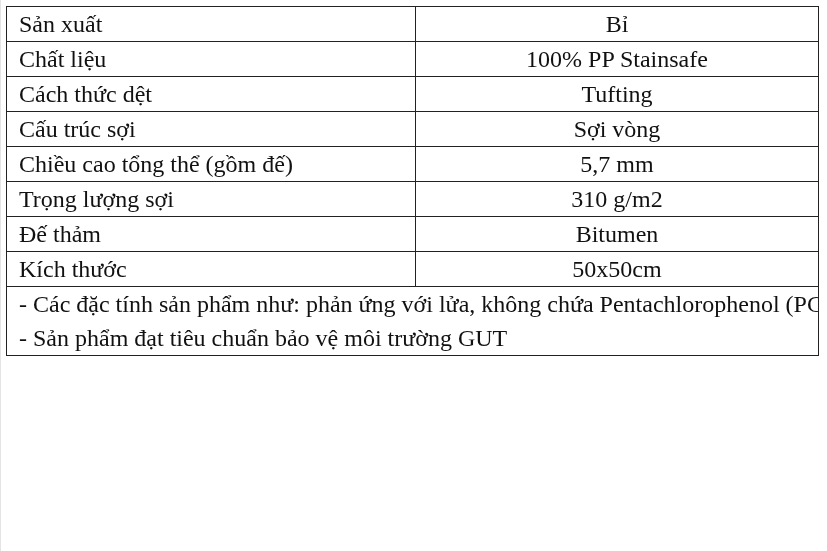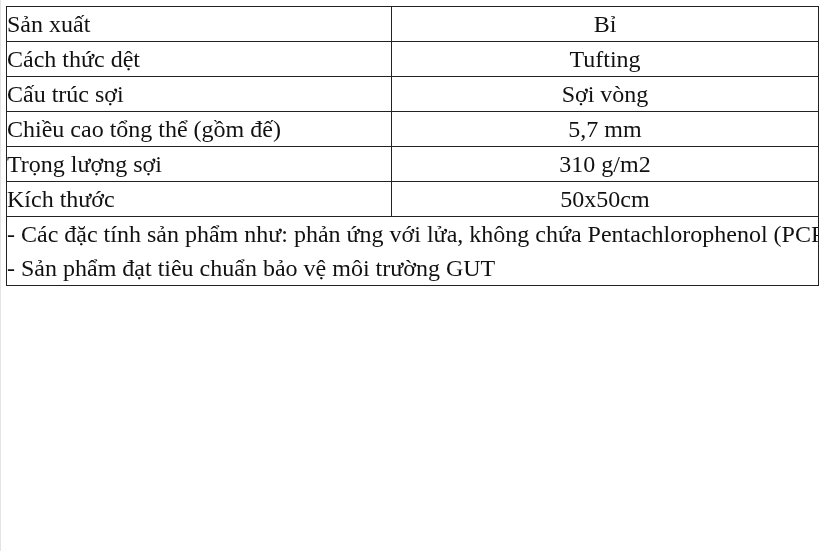--- a/index.html
+++ b/index.html
@@ -10,21 +10,21 @@
     background-image:
       linear-gradient(to right, #e4e4e4 1px, transparent 1px);
     background-size: 100% 100%;
   }
   table.spec {
     position: absolute; left: 6px; top: 6px;
     width: 813px; border-collapse: collapse; table-layout: fixed;
   }
   table.spec td {
     border: 1.6px solid #222;
-    height: 34px; padding: 0 0;
+    height: 34px; padding: 0 12px;
     font-size: 24px; line-height: 34px;
     white-space: nowrap; overflow: hidden;
   }
   td.label { width: 384px; text-align: left; }
   td.value { text-align: center; }
   td.notes {
     white-space: normal; padding: 4px 6px 6px 6px;
     font-size: 24px; line-height: 36px; vertical-align: top;
     height: auto;
   }
@@ -34,36 +34,44 @@
 <body>
 
 <div class="sheet">
   <table class="spec">
     <tbody>
       <tr>
         <td class="label">Sản xuất</td>
         <td class="value">Bỉ</td>
       </tr>
       <tr>
+        <td class="label">Chất liệu</td>
+        <td class="value">100% PP Stainsafe</td>
+      </tr>
+      <tr>
         <td class="label">Cách thức dệt</td>
         <td class="value">Tufting</td>
       </tr>
       <tr>
         <td class="label">Cấu trúc sợi</td>
         <td class="value">Sợi vòng</td>
       </tr>
       <tr>
         <td class="label">Chiều cao tổng thể (gồm đế)</td>
         <td class="value">5,7 mm</td>
       </tr>
       <tr>
         <td class="label">Trọng lượng sợi</td>
         <td class="value">310 g/m2</td>
       </tr>
       <tr>
+        <td class="label">Đế thảm</td>
+        <td class="value">Bitumen</td>
+      </tr>
+      <tr>
         <td class="label">Kích thước</td>
         <td class="value">50x50cm</td>
       </tr>
       <tr>
         <td class="notes" colspan="2">
           <span class="note-line">- Các đặc tính sản phẩm như: phản ứng với lửa, không chứa Pentachlorophenol (PCP), không khí thải Formaldehyde (HCHO), độ chống thấm, chống trượt, chống tĩnh điện và tính dẫn nhiệt đều đáp ứng theo tiêu chuẩn EN 14041:2008-05</span>
           <span class="note-line">- Sản phẩm đạt tiêu chuẩn bảo vệ môi trường GUT</span>
         </td>
       </tr>
     </tbody>

